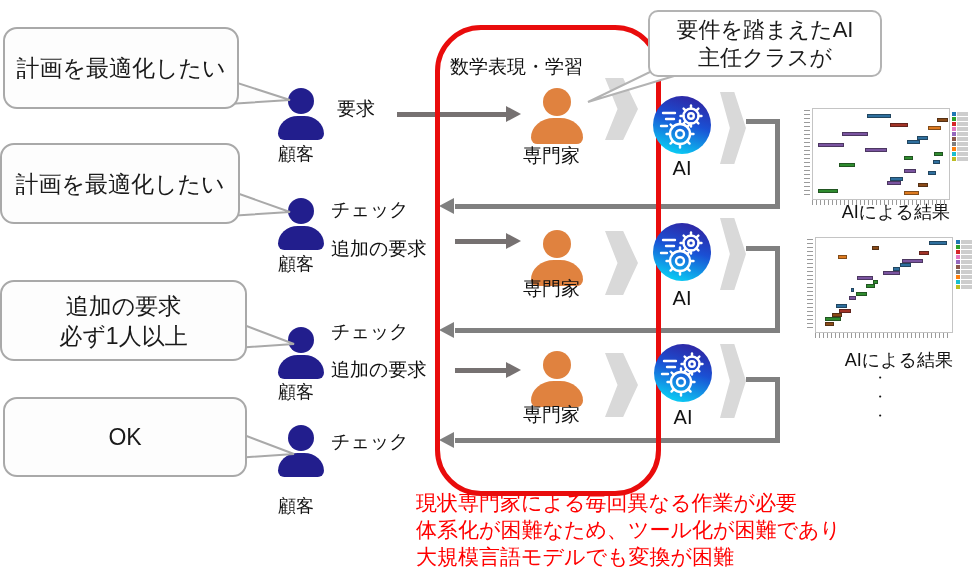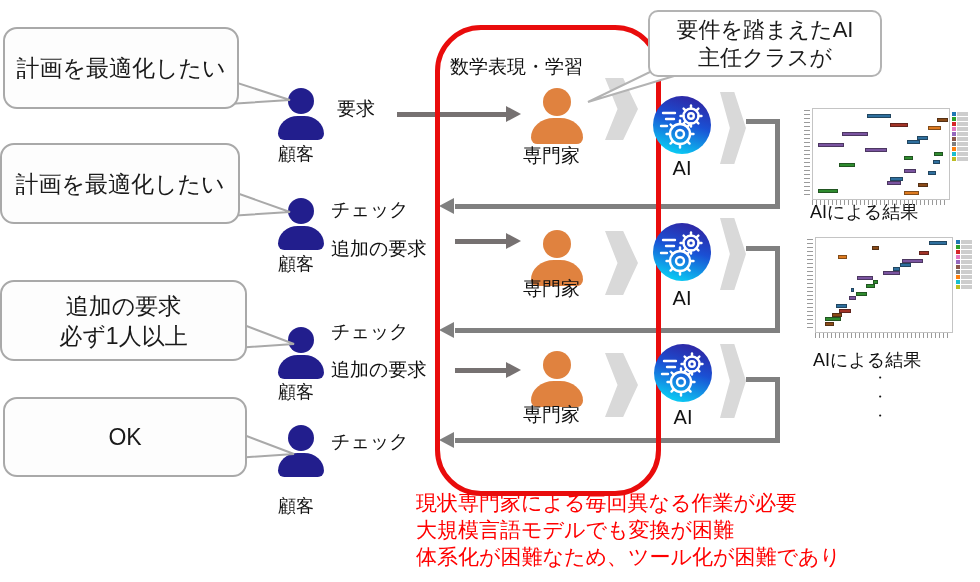--- a/index.html
+++ b/index.html
@@ -57,21 +57,21 @@
   .plot{position:absolute;background:#fff;border:1px solid #c4c4c4;}
   .gbar{position:absolute;height:4px;box-sizing:border-box;border:1px solid rgba(20,20,20,.45);}
   .yticks{position:absolute;width:6px;
           background:repeating-linear-gradient(to bottom,#9a9a9a 0 1px,transparent 1px 4px);}
   .xticks{position:absolute;height:5px;
           background:repeating-linear-gradient(to right,#9a9a9a 0 1px,transparent 1px 4px);}
   .legend{position:absolute;}
   .legrow{display:flex;gap:1px;margin-bottom:1px;}
   .sw{width:4px;height:4px;display:block;}
   .ltxt{width:11px;height:4px;background:#cdcdcd;display:block;}
-  .caption{position:absolute;font-size:18px;color:#111;text-align:left;white-space:nowrap;}
+  .caption{position:absolute;font-size:18px;color:#111;text-align:right;white-space:nowrap;}
   .dots{position:absolute;font-size:13px;line-height:19px;color:#111;text-align:center;}
 
   .rednote{position:absolute;left:416px;top:489px;font-size:21px;line-height:27px;
            color:#ff0000;white-space:nowrap;z-index:3;}
 </style>
 </head>
 <body>
 
 <div class="canvas">
 
@@ -426,17 +426,17 @@
   <div class="caption" style="left:813px;top:348px;width:140px;">AIによる結果</div>
 
   <div class="dots" style="left:870px;top:368px;width:20px;">
     <div>・</div>
     <div>・</div>
     <div>・</div>
   </div>
 
   <div class="rednote">
     <div>現状専門家による毎回異なる作業が必要</div>
+    <div>体系化が困難なため、ツール化が困難であり</div>
     <div>大規模言語モデルでも変換が困難</div>
-    <div>体系化が困難なため、ツール化が困難であり</div>
   </div>
 
 </div>
 
 </body></html>

